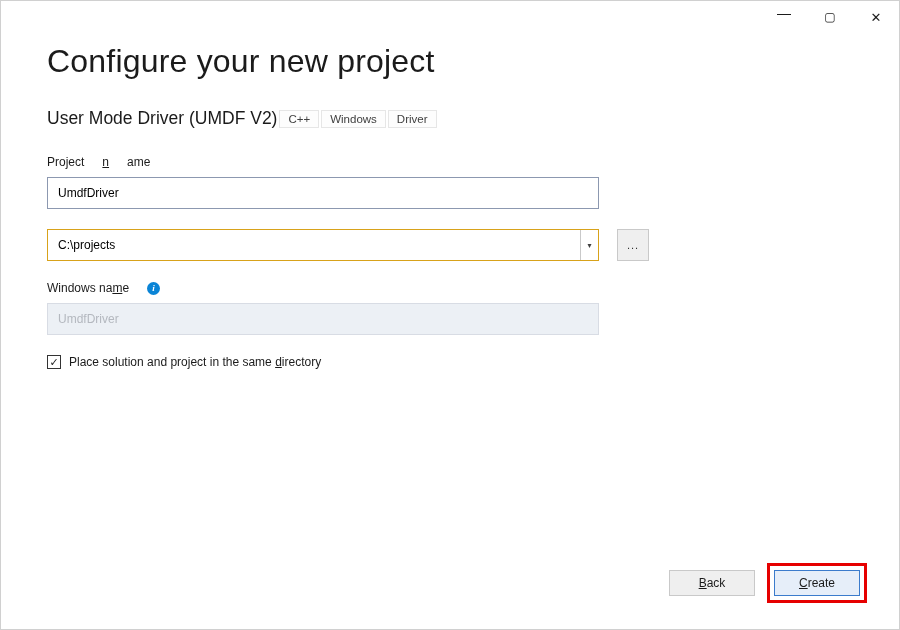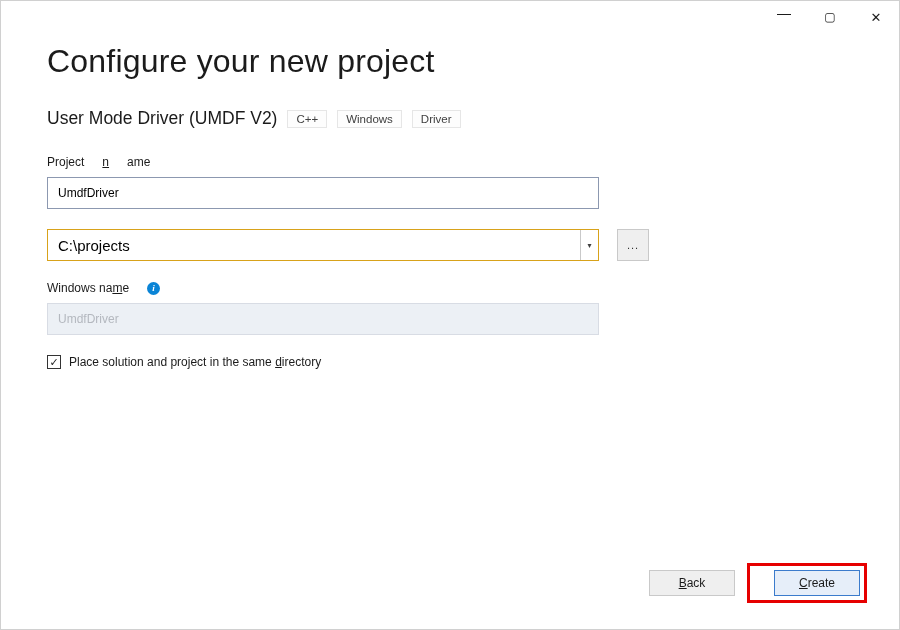--- a/index.html
+++ b/index.html
@@ -34,21 +34,21 @@
   }
   h1.page-title {
     font-weight: 350;
     font-size: 32px;
     margin: 0 0 28px 0;
     letter-spacing: 0.2px;
   }
   .template-row {
     display: flex;
     align-items: center;
-    gap: 10px;
+    gap: 2px;
     margin-bottom: 26px;
   }
   .template-name {
     font-size: 17.5px;
     font-weight: 400;
   }
   .tag {
     font-size: 11.5px;
     padding: 2px 8px;
     border: 1px solid #e6e6e6;
@@ -95,21 +95,21 @@
     width: 552px;
     height: 32px;
     border: 1px solid #d8a21a;
   }
   .combo input {
     border: none;
     outline: none;
     flex: 1;
     padding: 0 10px;
     font-family: inherit;
-    font-size: 15px;
+    font-size: 12px;
   }
   .combo-arrow {
     width: 18px;
     border-left: 1px solid #c9c9c9;
     display: flex; align-items: center; justify-content: center;
     font-size: 8px;
     color: #404040;
     background: #fff;
   }
   .browse-btn {
@@ -159,21 +159,20 @@
   .btn {
     width: 86px; height: 26px;
     border: 1px solid #c9c9c9;
     background: #efefef;
     display: flex; align-items: center; justify-content: center;
     font-size: 12px;
   }
   .btn-primary {
     border: 1px solid #3b7bcc;
     background: #e6eef9;
-    margin-left: 20px;
   }
   .highlight-box {
     border: 3px solid #e60000;
     padding: 4px;
   }
   .u { text-decoration: underline; }
 </style>
 </head>
 <body>
 

